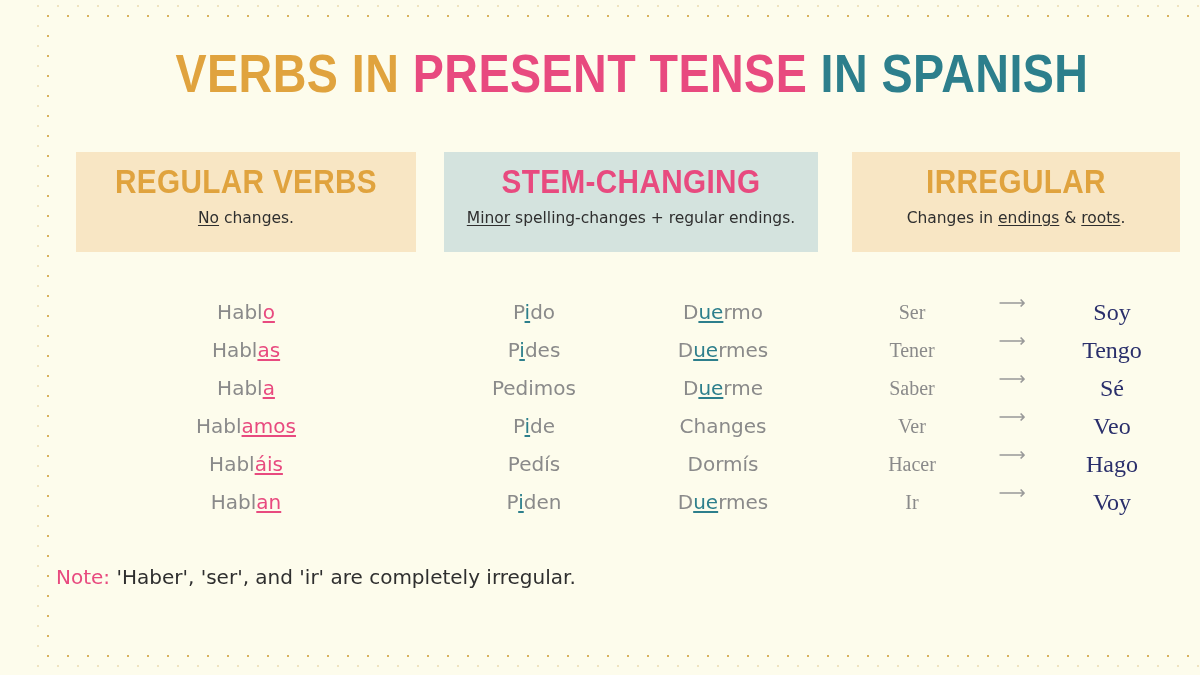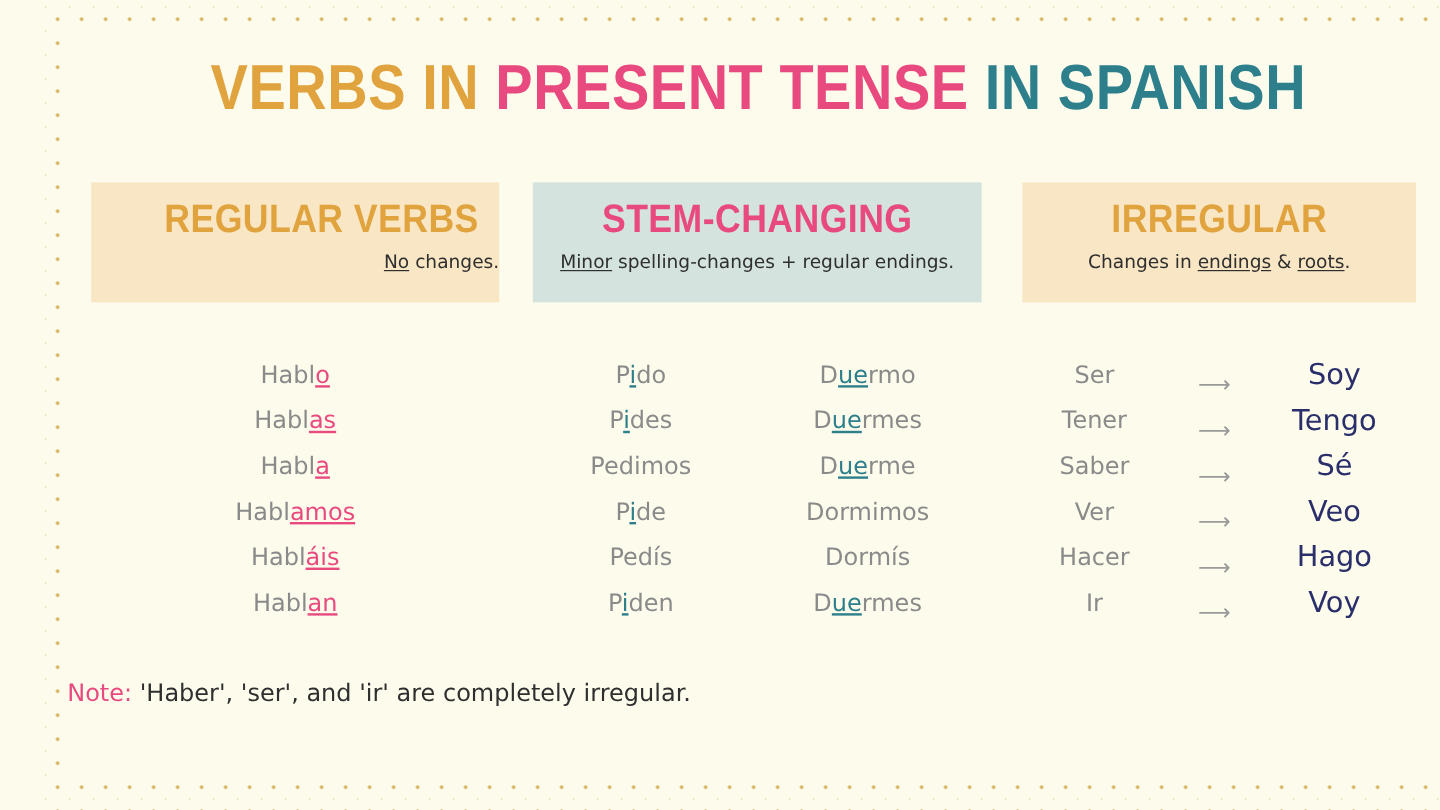--- a/index.html
+++ b/index.html
@@ -62,21 +62,21 @@
 
   
   .hdr {
     position: absolute;
     top: 127px;
     height: 100px;
     box-sizing: border-box;
     padding-top: 13px;
     text-align: center;
   }
-  .hdr-regular   { left: 20px;  width: 340px; background: #F8E6C4; text-align: right; }
+  .hdr-regular   { left: 20px;  width: 340px; background: #F8E6C4; }
   .hdr-stem      { left: 388px; width: 374px; background: #D4E3DE; }
   .hdr-irregular { left: 796px; width: 328px; background: #F8E6C4; }
 
   .hdr-title {
     font-family: "Liberation Sans Narrow", "Liberation Sans", sans-serif;
     font-weight: 700;
     font-size: 33px;
     letter-spacing: 0.4px;
     line-height: 1.05;
     transform: scaleX(0.9);
@@ -128,23 +128,24 @@
   .stem-teal {
     color: #2D7F8C;
     text-decoration: underline;
     text-underline-offset: 2px;
     text-decoration-thickness: 1.5px;
   }
 
   
   .irow {
     display: flex;
-    align-items: flex-end;
+    align-items: flex-start;
     height: 38px;
     white-space: nowrap;
+    font-family: Liberation Serif, serif;
   }
   .irow .inf {
     width: 120px;
     text-align: center;
     color: #8A8A8A;
     font-size: 20px;
   }
   .irow .arrow {
     width: 80px;
     text-align: center;
@@ -221,21 +222,21 @@
           <div class="row"><span>Pedimos</span></div>
           <div class="row"><span>P</span><span class="stem-teal">i</span><span>de</span></div>
           <div class="row"><span>Pedís</span></div>
           <div class="row"><span>P</span><span class="stem-teal">i</span><span>den</span></div>
         </div>
 
       <div class="col col-dormir" id="col-dormir">
           <div class="row"><span>D</span><span class="stem-teal">ue</span><span>rmo</span></div>
           <div class="row"><span>D</span><span class="stem-teal">ue</span><span>rmes</span></div>
           <div class="row"><span>D</span><span class="stem-teal">ue</span><span>rme</span></div>
-          <div class="row"><span>Dormimos</span></div>
+          <div class="row"><span>Changes</span></div>
           <div class="row"><span>Dormís</span></div>
           <div class="row"><span>D</span><span class="stem-teal">ue</span><span>rmes</span></div>
         </div>
 
       <div class="col col-irreg" id="col-irreg">
           <div class="irow">
             <span class="inf">Ser</span>
             <span class="arrow">⟶</span>
             <span class="conj">Soy</span>
           </div>

